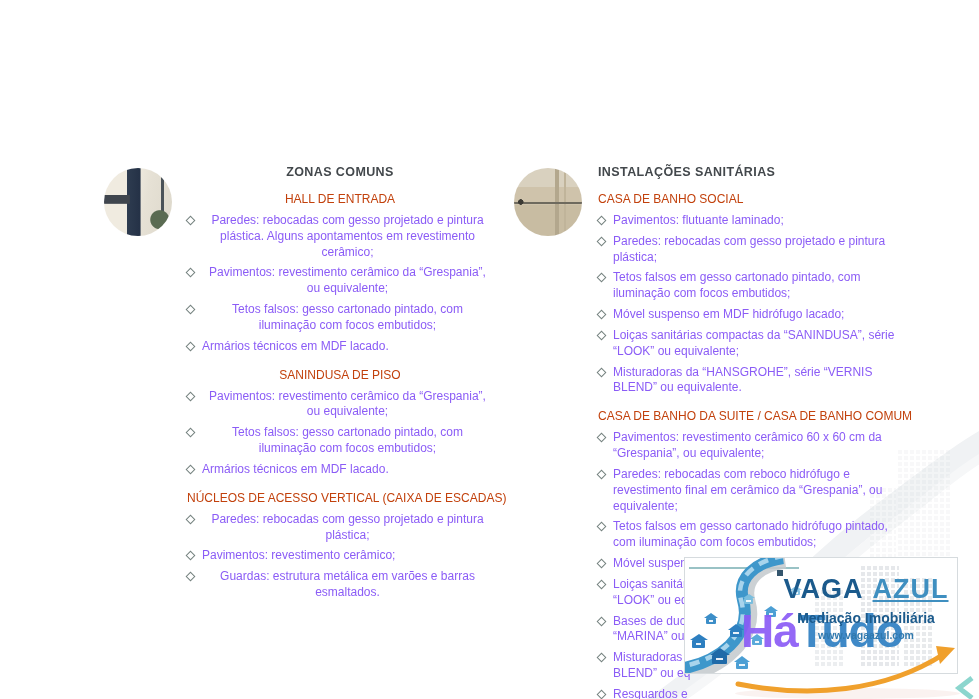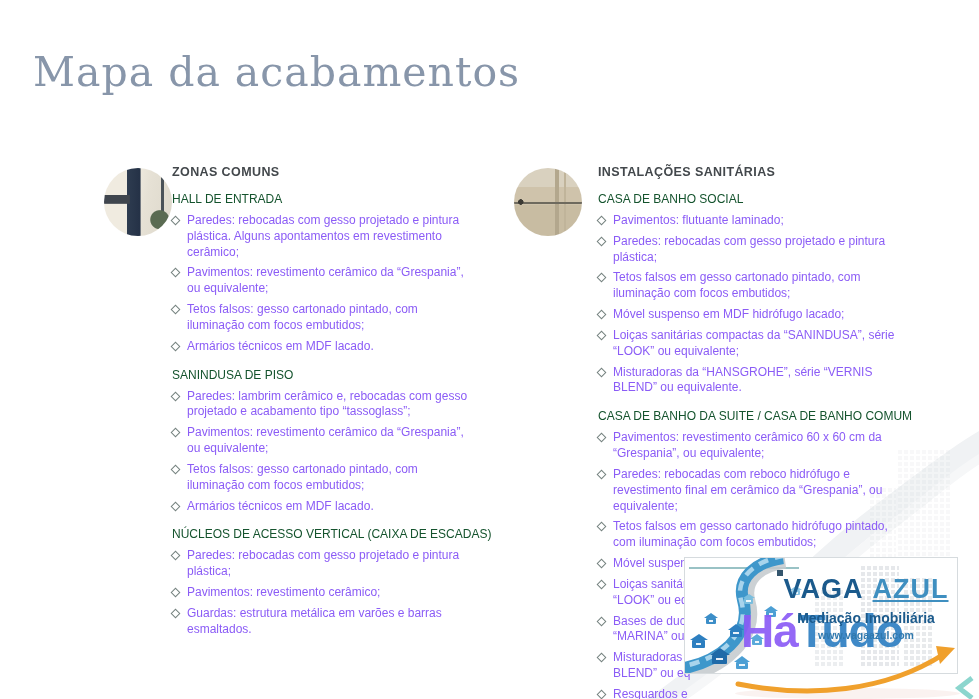--- a/index.html
+++ b/index.html
@@ -31,23 +31,23 @@
   .photo-right{left:514px;top:168px;
     background:
       radial-gradient(circle at 10% 50%,#3c3a34 0 2.5px,rgba(0,0,0,0) 3px),
       linear-gradient(#6e6a5e,#6e6a5e) 0 52%/100% 3% no-repeat,
       linear-gradient(#b3a78d,#b3a78d) 64% 0/6% 100% no-repeat,
       linear-gradient(#c0b49a,#c0b49a) 76% 0/3% 100% no-repeat,
       linear-gradient(180deg,#d9d1bf 0 28%,#cfc3ab 28% 55%,#c8bca2 55% 100%);}
 
   
   .col{position:absolute;top:165px;width:306px;z-index:1;}
-  .col-1{left:172px;} .col-2{left:598px;}
+  .col-1{left:187px;text-align:center;} .col-2{left:598px;}
   .col-title{font-size:12.5px;font-weight:bold;color:#43484c;letter-spacing:.4px;margin:0 0 8px 0;}
-  .sec-head{font-size:12px;font-weight:400;color:#14532d;margin:13px 0 7px 0;white-space:nowrap;}
+  .sec-head{font-size:12px;font-weight:400;color:#c2410c;margin:13px 0 7px 0;white-space:nowrap;}
   ul.items{list-style:none;margin:0;padding:0;}
   ul.items li{display:flex;gap:8px;margin:0 0 5px 0;font-size:12px;line-height:1.32;color:#8b5cf6;}
   .dia{flex:0 0 auto;width:5px;height:5px;border:1px solid #75827f;transform:rotate(45deg);margin-top:4px;}
   .li-text{white-space:pre-line;}
 
   
   .logo-box{position:absolute;left:684px;top:557px;width:272px;height:115px;background:#fff;
             border:1px solid #d6dbde;z-index:5;}
   .teal-line{position:absolute;left:4px;top:9px;width:110px;height:2px;background:#7fb3b6;opacity:.8;}
   .road-svg{position:absolute;left:0;top:0;z-index:1;}
@@ -76,21 +76,20 @@
 <div class="page">
 
   <svg class="bg-swoosh" width="979" height="699" viewBox="0 0 979 699">
     <path d="M 650,710 C 740,650 800,575 880,515 C 930,478 965,450 1000,432" fill="none" stroke="#f0f2f4" stroke-width="22"></path>
     <path d="M 660,712 C 750,655 812,585 892,525 C 938,490 968,462 1005,445" fill="none" stroke="#f6f7f8" stroke-width="9"></path>
   </svg>
   <div class="bldg faint" style="left:898px;top:448px;width:52px;height:108px;"></div>
   <div class="bldg faint" style="left:870px;top:486px;width:26px;height:72px;"></div>
   <div class="pink-tint"></div>
 
-  <h1 class="title">Mapa da acabamentos</h1>
 
   <div class="photo photo-left" aria-label="building-facade-photo"></div>
   <div class="photo photo-right" aria-label="bathroom-interior-photo"></div>
 
   <section class="col col-1">
     <h2 class="col-title">ZONAS COMUNS</h2>
 
     <h3 class="sec-head">HALL DE ENTRADA</h3>
     <ul class="items">
 
@@ -108,24 +107,20 @@
         </li>
         <li>
           <span class="dia"></span>
           <span class="li-text">Armários técnicos em MDF lacado.</span>
         </li>
       </ul>
 
     <h3 class="sec-head">SANINDUSA DE PISO</h3>
     <ul class="items">
 
-    <li>
-          <span class="dia"></span>
-          <span class="li-text">Paredes: lambrim cerâmico e, rebocadas com gesso projetado e acabamento tipo “tassoglass”;</span>
-        </li>
         <li>
           <span class="dia"></span>
           <span class="li-text">Pavimentos: revestimento cerâmico da “Grespania”, ou equivalente;</span>
         </li>
         <li>
           <span class="dia"></span>
           <span class="li-text">Tetos falsos: gesso cartonado pintado, com iluminação com focos embutidos;</span>
         </li>
         <li>
           <span class="dia"></span>

